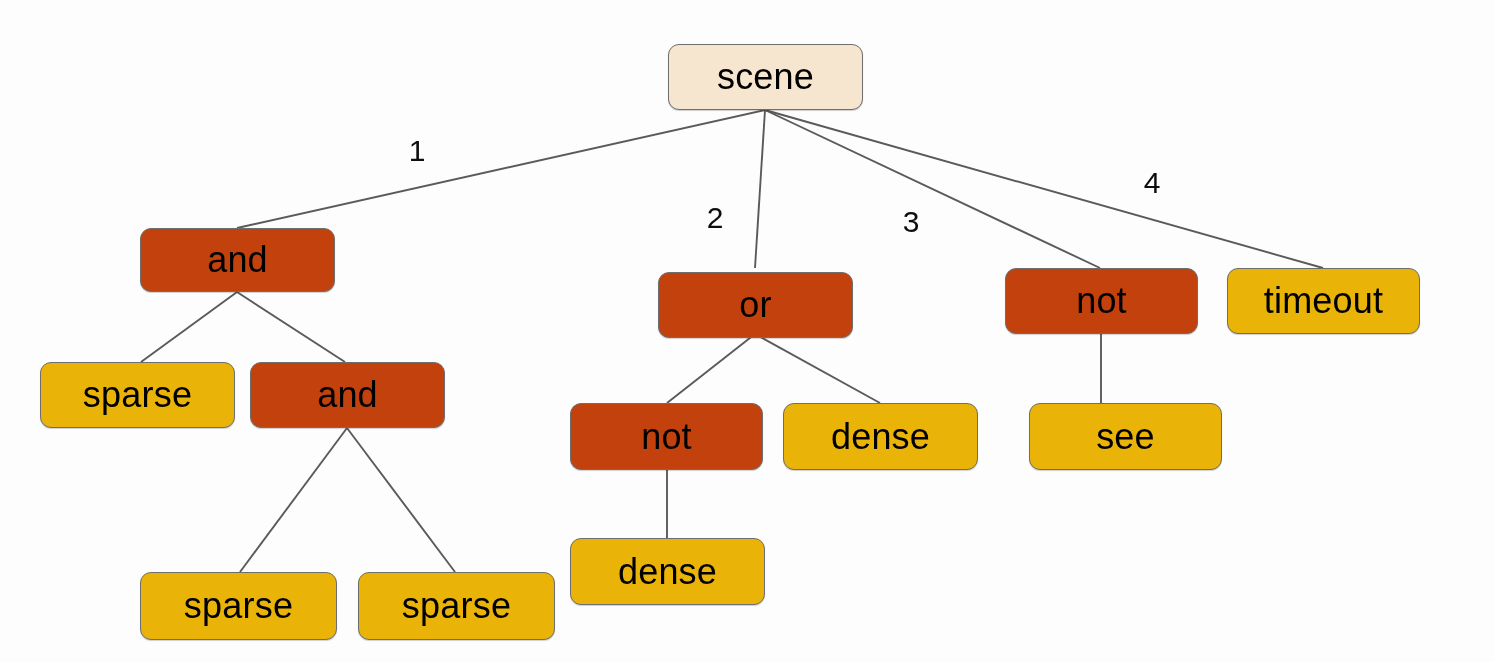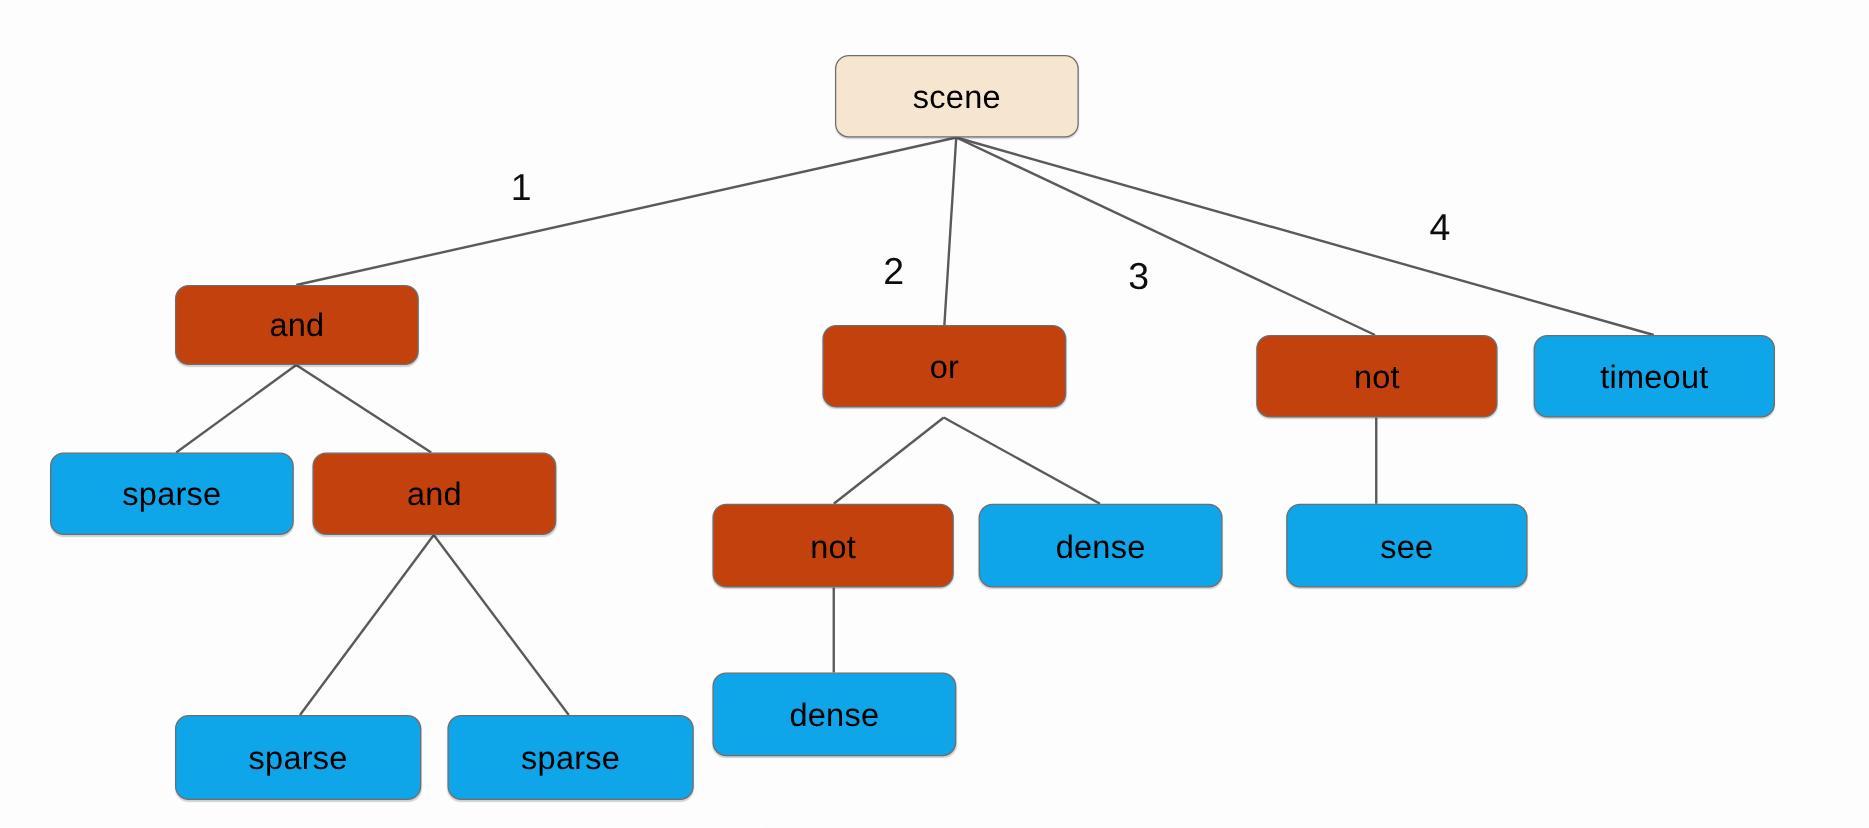--- a/index.html
+++ b/index.html
@@ -25,30 +25,30 @@
     height: 662px;
   }
   .node {
     position: absolute;
     box-sizing: border-box;
     border: 1.6px solid #6e6e6e;
     border-radius: 11px;
     display: flex;
     align-items: center;
     justify-content: center;
-    font-size: 26px;
+    font-size: 36px;
     line-height: 1;
     color: #000000;
     letter-spacing: 0.2px;
     box-shadow: 0 1px 1px rgba(0,0,0,0.18);
     white-space: nowrap;
   }
   .node-root   { background: #f7e6cf; }
   .node-op     { background: #c2410c; }
-  .node-leaf   { background: #0ea5e9; }
+  .node-leaf   { background: #eab308; }
   .edge-label {
     position: absolute;
     font-size: 30px;
     color: #0d0d0d;
     line-height: 1;
     white-space: nowrap;
     transform: translate(-50%, -50%);
   }
 </style>
 </head>
@@ -69,21 +69,21 @@
       <line x1="667" y1="470" x2="667" y2="538" stroke="#5a5a5a" stroke-width="1.9"></line>
       <line x1="1101" y1="334" x2="1101" y2="403" stroke="#5a5a5a" stroke-width="1.9"></line>
     </svg>
   <div id="node-layer">
       <div class="node node-root" style="left: 668px; top: 44px; width: 195px; height: 66px;">
         <span>scene</span>
       </div>
       <div class="node node-op" style="left: 140px; top: 228px; width: 195px; height: 64px;">
         <span>and</span>
       </div>
-      <div class="node node-op" style="left: 658px; top: 260px; width: 195px; height: 66px;">
+      <div class="node node-op" style="left: 658px; top: 272px; width: 195px; height: 66px;">
         <span>or</span>
       </div>
       <div class="node node-op" style="left: 1005px; top: 268px; width: 193px; height: 66px;">
         <span>not</span>
       </div>
       <div class="node node-leaf" style="left: 1227px; top: 268px; width: 193px; height: 66px;">
         <span>timeout</span>
       </div>
       <div class="node node-leaf" style="left: 40px; top: 362px; width: 195px; height: 66px;">
         <span>sparse</span>

